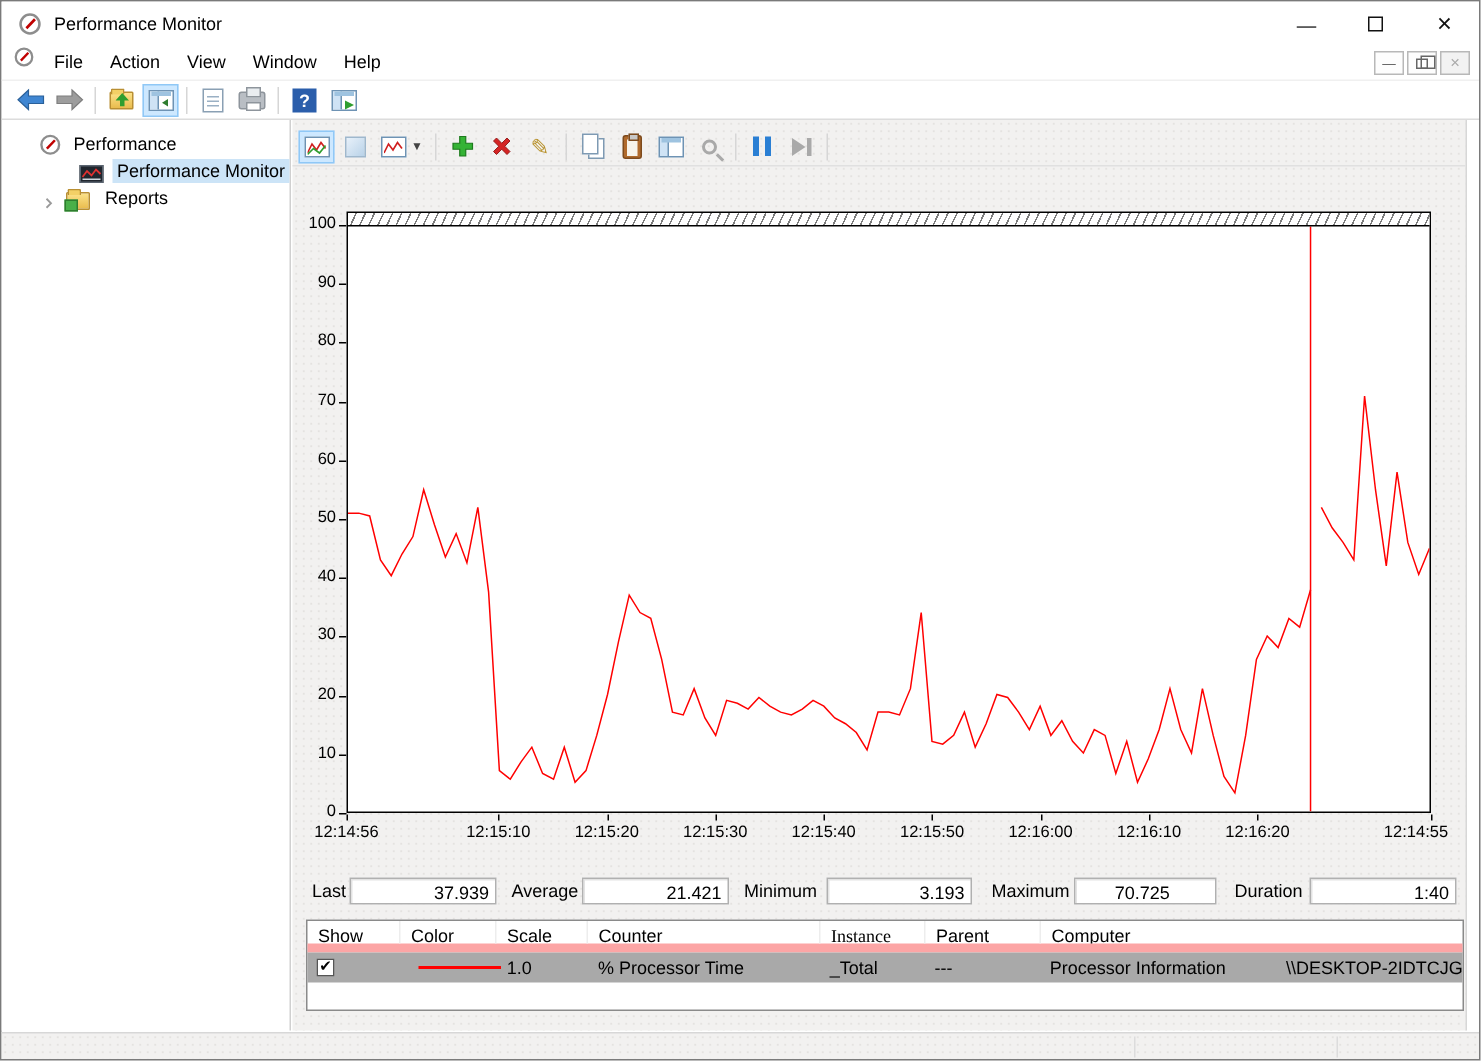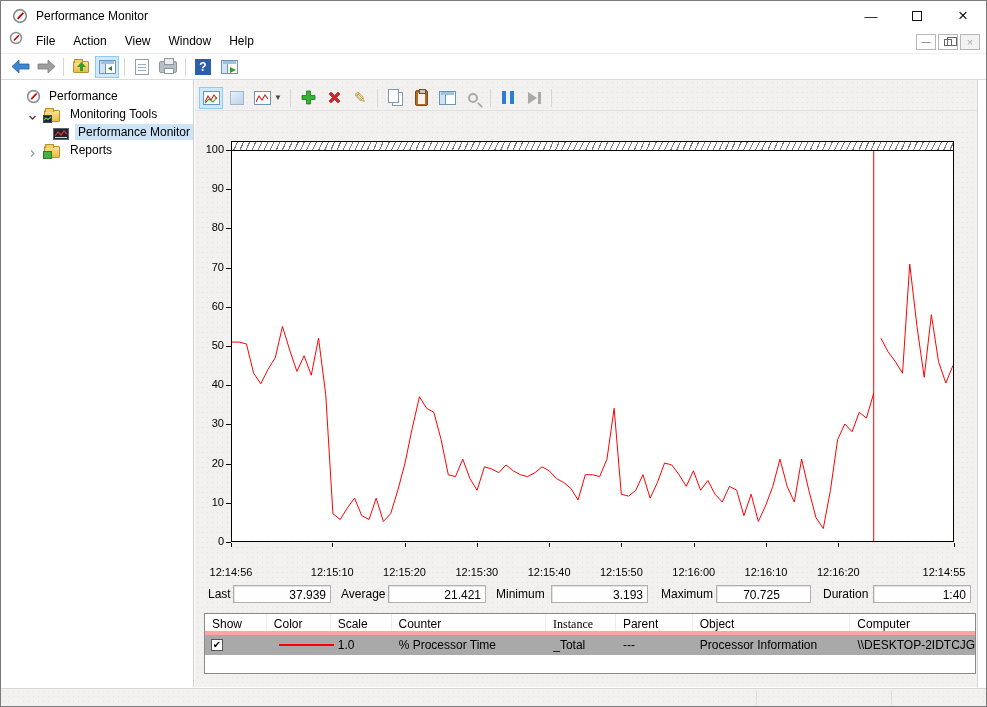--- a/index.html
+++ b/index.html
@@ -72,30 +72,30 @@
 
   .main-pane { position:absolute; left:194px; top:79px; width:783px; height:607px; background:#f2f1f0; background-image:radial-gradient(circle,#e4e2e0 0.8px,transparent 0.9px); background-size:5px 5px; border-right:1px solid #d7d7d7; }
 
   
   .plot { position:absolute; left:36px; top:61px; width:723px; height:401px; background:#fff; border:1px solid #000; }
   .hatchbar { position:absolute; left:0; right:0; top:0; height:9px; background:repeating-linear-gradient(115deg,#fff 0 4.5px,#7c7c7c 4.5px 5.5px); border-bottom:1px solid #000; }
   #chart-svg { position:absolute; left:0; top:0; width:100%; height:100%; }
   .ylab { position:absolute; width:28px; text-align:right; font-size:11px; }
   .ytick { position:absolute; width:5px; height:1px; background:#000; }
   .xtick { position:absolute; width:1px; height:4px; background:#000; }
-  .xlab { position:absolute; width:64px; text-align:center; font-size:11px;margin-top:17px; }
+  .xlab { position:absolute; width:64px; text-align:center; font-size:11px; }
 
   
   .stats { position:absolute; left:0; top:504px; width:783px; height:20px; display:flex; align-items:center; font-size:12px; }
   .stat-label { white-space:nowrap; }
   .stat-box { height:18px; background:#fff; border:1px solid #b0b0b0; box-shadow:inset 1px 1px 0 #e3e3e3; text-align:right; padding:2px 4px 0 0; overflow:hidden; }
 
   
   .legend { position:absolute; left:9px; top:533px; width:772px; height:61px; background:#fff; border:1px solid #8a8a8a; }
-  .lg-head { display:flex; height:21px; border-bottom:4px solid #fca5a5; }
+  .lg-head { display:flex; height:21px; border-bottom:6px solid #fca5a5; }
   .lg-th { padding:3px 0 0 7px; border-right:1px solid #ededed; font-size:12px; white-space:nowrap; overflow:hidden; }
   .lg-row { display:flex; height:20px; background:#a9a9a9; align-items:center; }
   .lg-td { padding-left:7px; white-space:nowrap; overflow:hidden; font-size:12px; }
   .cbx { width:12px; height:12px; background:#fff; border:1px solid #555; margin-left:6px; display:flex; align-items:center; justify-content:center; font-size:10px; line-height:10px; }
   .swatch { width:55px; height:2px; margin-left:12px; }
 
   
   .statusbar { position:absolute; left:0; top:687px; width:100%; height:19px; background:#f2f1f0; background-image:radial-gradient(circle,#e4e2e0 0.8px,transparent 0.9px); background-size:5px 5px; border-top:1px solid #d7d7d7; }
   .sb-sep { position:absolute; top:2px; bottom:2px; width:1px; background:#dcdcdc; }
 
@@ -197,36 +197,20 @@
   <div class="tree-panel">
     <div class="tree-row">
       <span style="width:8px;"></span>
       <span class="ic" style="margin-right:5px;">
         <svg width="15" height="15" viewBox="0 0 16 16">
             <circle cx="8" cy="8" r="6.3" fill="#fff" stroke="#8d8d8d" stroke-width="1.7"></circle>
             <line x1="11.3" y1="4.8" x2="5.6" y2="10.8" stroke="#c00000" stroke-width="1.8"></line>
           </svg>
       </span>
       <span class="tree-label">Performance</span>
-    </div>
-    <div class="tree-row">
-      <span style="width:10px;"></span>
-      <span class="chev">
-          <svg width="9" height="9" viewBox="0 0 9 9">
-            <path d="M1.5 3 L4.5 6 L7.5 3" fill="none" stroke="#444" stroke-width="1.4"></path>
-          </svg>
-        </span>
-      <span class="ic folder-ic" style="margin-right:7px;">
-          <span class="ovl" style="background:#20262e;">
-            <svg width="7" height="6" viewBox="0 0 7 6">
-              <polyline points="0,4 2,2 4,3.5 7,1" fill="none" stroke="#57d257" stroke-width="1.2"></polyline>
-            </svg>
-          </span>
-        </span>
-      <span class="tree-label">Monitoring Tools</span>
     </div>
     <div class="tree-row selected">
       <span style="width:44px;"></span>
       <span class="ic" style="width:16px;height:12px;background:#20262e;border:1px solid #5a6470;margin-right:6px;">
         <svg width="14" height="10" viewBox="0 0 14 10">
             <polyline points="1,7 4,3 7,6 10,2 13,5" fill="none" stroke="#e03030" stroke-width="1.2"></polyline>
             <line x1="1" y1="8.5" x2="13" y2="8.5" stroke="#cfd6dd" stroke-width="1"></line>
           </svg>
       </span>
       <span class="tree-label">Performance Monitor</span>
@@ -379,21 +363,20 @@
     </div>
 
     <div class="legend">
       <div class="lg-head">
         <div class="lg-th" style="width:62px;">Show</div>
         <div class="lg-th" style="width:64px;">Color</div>
         <div class="lg-th" style="width:61px;">Scale</div>
         <div class="lg-th" style="width:155px;">Counter</div>
         <div class="lg-th" style="width:70px;font-family:Liberation Serif, serif;">Instance</div>
         <div class="lg-th" style="width:77px;">Parent</div>
-        <div class="lg-th" style="width:158px;">Object</div>
         <div class="lg-th" style="width:125px;border-right:none;">Computer</div>
       </div>
       <div class="lg-row">
         <div style="width:62px;">
             <span class="cbx">✔</span>
           </div>
         <div style="width:64px;">
             <div class="swatch" id="legend-swatch" style="background: rgb(255, 0, 0);"></div>
           </div>
         <div class="lg-td" style="width:61px;">1.0</div>

